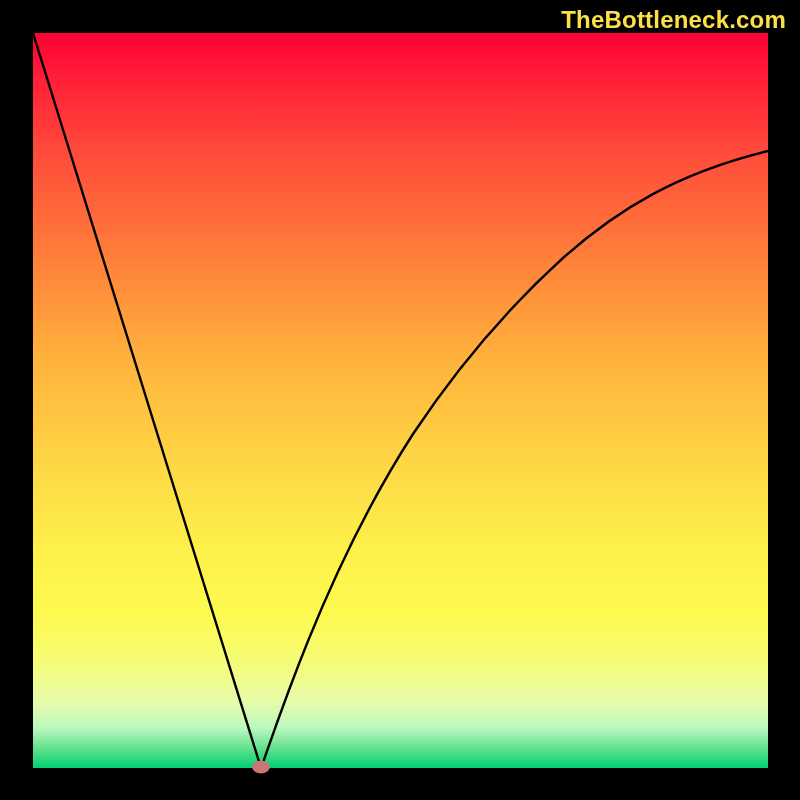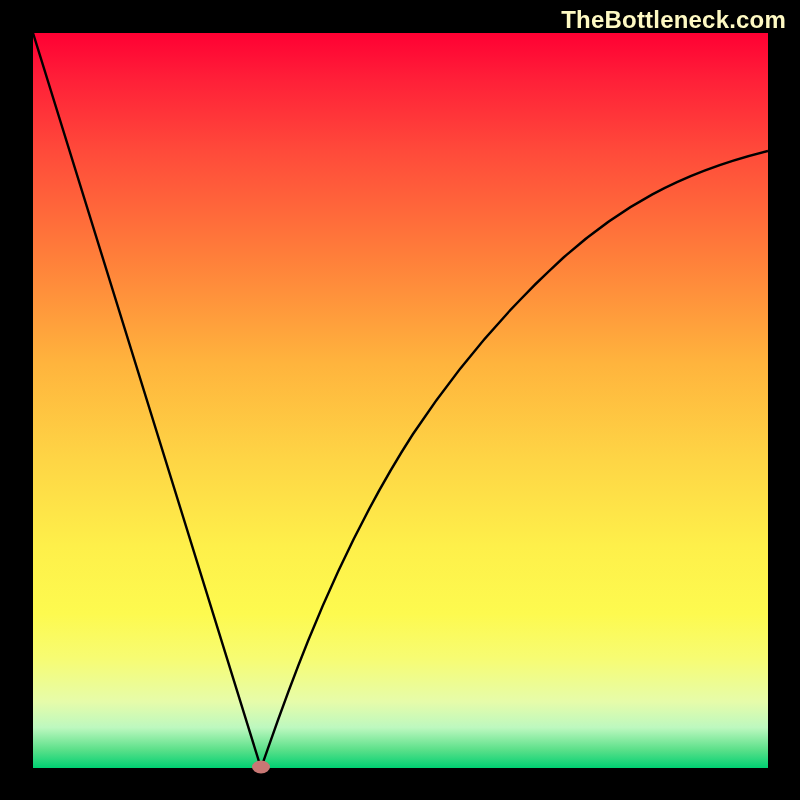--- a/index.html
+++ b/index.html
@@ -14,21 +14,21 @@
   .frame {
     position: relative;
     width: 800px;
     height: 800px;
     background: #000;
   }
   .watermark {
     position: absolute;
     top: 6px;
     right: 14px;
-    color: #fef9c3;
+    color: #fde047;
     font-size: 24px;
     font-weight: 600;
     letter-spacing: 0.2px;
     z-index: 10;
   }
   .plot-area {
     position: absolute;
     left: 33px;
     top: 33px;
     width: 735px;

